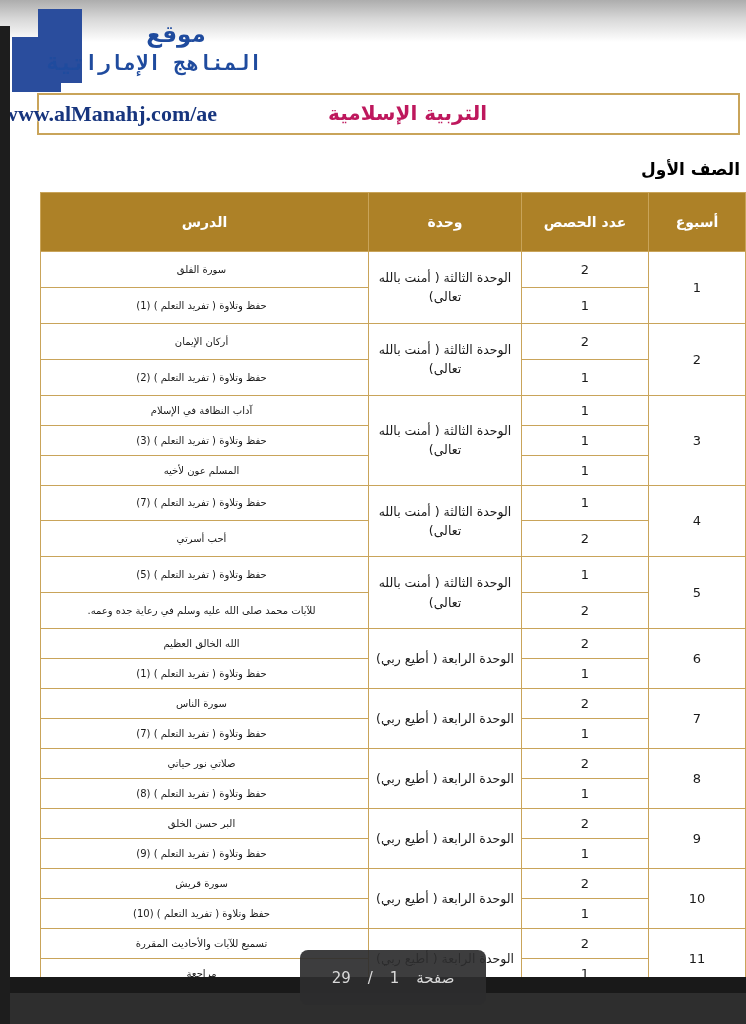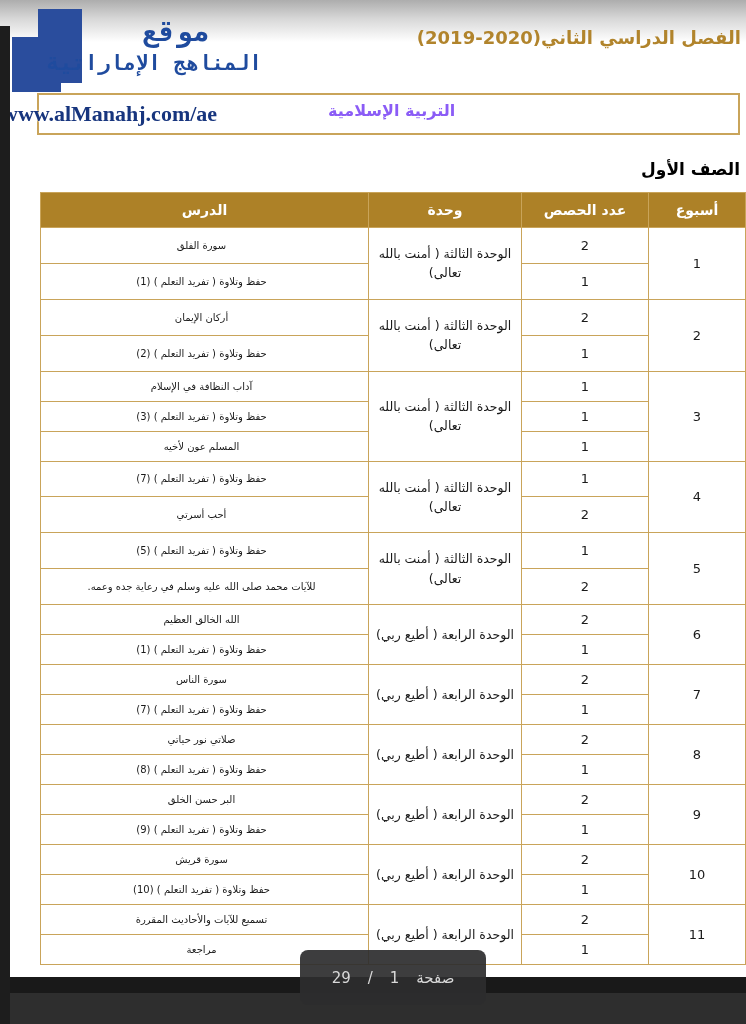--- a/index.html
+++ b/index.html
@@ -19,40 +19,40 @@
     background:linear-gradient(180deg,#adadad 0%,#d8d8d8 45%,#ffffff 100%);}
   .left-strip{position:absolute;left:0;top:26px;width:10px;height:998px;background:#1d1d1d;z-index:4;}
 
   .doc-title{position:absolute;top:22px;right:5px;direction:rtl;text-align:right;
     color:var(--title-gold);font-weight:bold;font-size:18px;line-height:32px;z-index:2;}
 
   .logo-rect-a{position:absolute;left:38px;top:9px;width:44px;height:74px;background:var(--logo-blue);z-index:2;}
   .logo-rect-b{position:absolute;left:12px;top:37px;width:49px;height:55px;background:var(--logo-blue);z-index:2;}
   .logo-text{position:absolute;left:90px;top:18px;width:172px;direction:rtl;text-align:center;
     color:#1f4b9e;font-weight:bold;z-index:2;}
-  .logo-line1{font-size:28px;line-height:32px;font-family:Liberation Mono, monospace;}
+  .logo-line1{font-size:23px;line-height:32px;}
   .logo-line2{font-size:21px;line-height:30px;white-space:nowrap;font-family:Liberation Mono, monospace;}
 
   .subject-box{position:absolute;left:37px;top:93px;width:703px;height:42px;
     border:2px solid var(--table-border);box-sizing:border-box;background:#fff;z-index:1;}
   .website{position:absolute;left:2px;top:101px;z-index:3;
     font-family:"Liberation Serif",serif;font-weight:bold;font-size:22px;color:var(--url-navy);
     text-shadow:0 0 2px #ffffff,0 0 2px #ffffff;}
   .subject-label{position:absolute;left:328px;top:101px;z-index:2;direction:rtl;white-space:nowrap;
-    font-weight:bold;font-size:16px;color:#8b5cf6;}
+    font-weight:bold;font-size:20px;color:#be185d;}
 
   .grade-title{position:absolute;top:159px;right:6px;direction:rtl;
     font-weight:bold;font-size:17px;color:#000;z-index:2;text-align:center;}
 
   table.schedule{position:absolute;left:40px;top:192px;width:705px;z-index:2;
     border-collapse:collapse;direction:rtl;table-layout:fixed;background:#fff;}
   .c-week{width:97px;}.c-periods{width:127px;}.c-unit{width:153px;}.c-lesson{width:328px;}
   table.schedule th{
     background:var(--header-gold);color:#ffffff;font-size:14px;font-weight:bold;
-    height:34px;border:1px solid var(--table-border);padding:0 4px;}
+    height:34px;border:1px solid var(--table-border);padding:12px 4px;}
   table.schedule td{
     border:1px solid var(--table-border);height:30px;box-sizing:border-box;
     color:#1a1a1a;background:#fff;vertical-align:middle;}
   td.lesson-cell{text-align:center;padding:0 10px 0 4px;font-size:10px;}
   td.periods-cell{text-align:center;font-size:13px;color:#333;}
   td.week-cell{text-align:center;font-size:13px;color:#333;}
   td.unit-cell{text-align:center;font-size:12.5px;line-height:1.55;padding:16px 3px;}
 
   .bottom-band{position:absolute;left:0;top:977px;width:746px;height:47px;background:var(--viewer-dark);z-index:3;}
   .bottom-inner{position:absolute;left:10px;top:993px;width:736px;height:31px;background:#2e2e2e;z-index:4;}
@@ -63,21 +63,20 @@
     direction:rtl;color:#d9d9d9;font-size:15px;}
 </style>
 </head>
 <body>
 
 <div class="stage">
   <div class="top-shade"></div>
   <div class="left-strip"></div>
 
   <div class="doc-title">
-    <div>الفصل الدراسي الثاني(2020-2019)</div>
   </div>
 
   <div class="logo-rect-a"></div>
   <div class="logo-rect-b"></div>
   <div class="logo-text">
     <div class="logo-line1">موقع</div>
     <div class="logo-line2">المناهج الإماراتية</div>
   </div>
 
   <div class="subject-box"></div>

